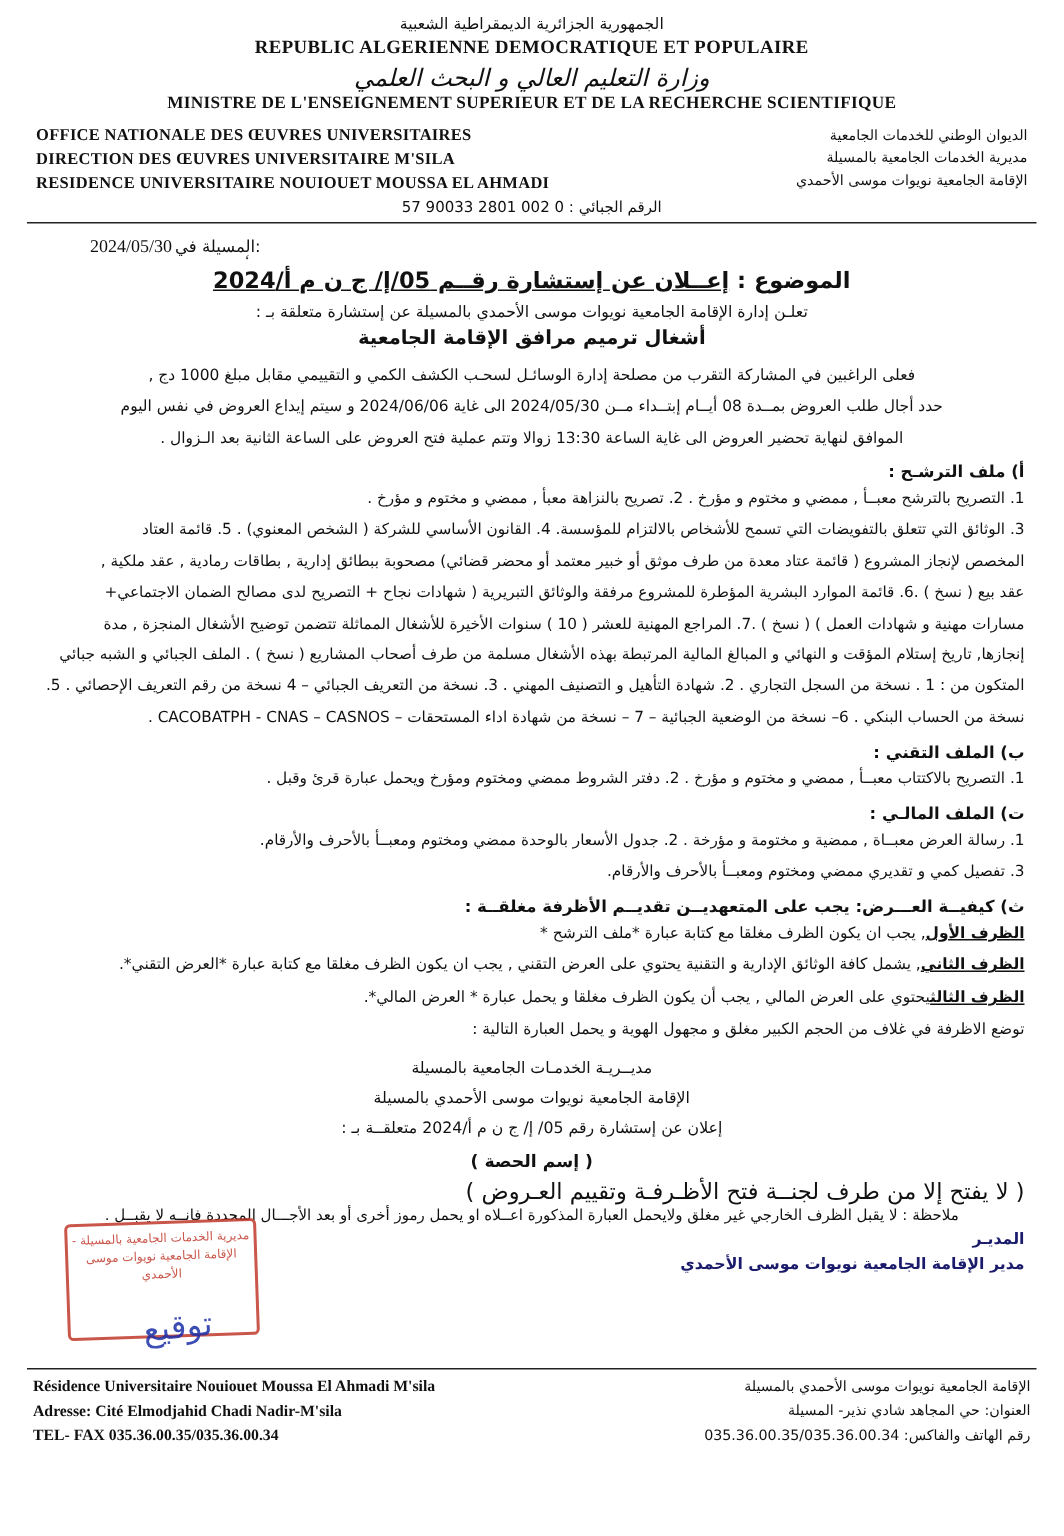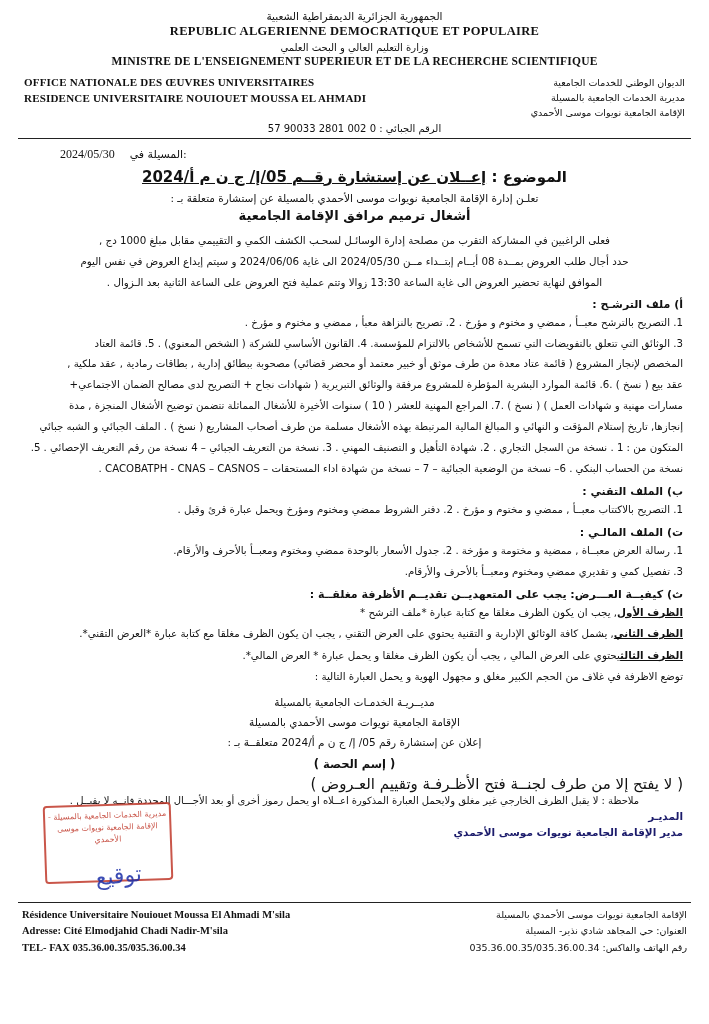--- a/index.html
+++ b/index.html
@@ -15,38 +15,38 @@
     position:relative;
     width:709px;height:1024px;
     padding:0;
     box-sizing:border-box;
   }
 
   
   .hdr{padding:10px 24px 2px 24px;text-align:center;}
   .hdr .ar1{font-family:"DejaVu Sans", sans-serif;font-size:10.5px;letter-spacing:.5px;margin-bottom:2px;}
   .hdr .fr1{font-family:"Liberation Serif", serif;font-weight:bold;font-size:12.5px;letter-spacing:.3px;margin-bottom:3px;}
-  .hdr .ar2{font-family:"DejaVu Sans", sans-serif;font-size:10px;margin-bottom:2px;}
+  .hdr .ar2{font-family:"DejaVu Sans", sans-serif;font-size:16px;margin-bottom:2px;font-style:italic;}
   .hdr .fr2{font-family:"Liberation Serif", serif;font-weight:bold;font-size:11.5px;letter-spacing:.2px;margin-bottom:4px;}
 
   .orgrow{
     display:flex;justify-content:space-between;align-items:flex-start;
     padding:2px 24px 0 24px;
   }
   .org-fr{font-family:"Liberation Serif", serif;font-weight:bold;font-size:11px;line-height:1.45;letter-spacing:.2px;text-align:left;}
   .org-ar{font-family:"DejaVu Sans", sans-serif;font-size:9.5px;line-height:1.6;direction:rtl;text-align:right;}
 
   .fiscal{
     text-align:center;font-family:"DejaVu Sans", sans-serif;font-size:10px;
     margin-top:2px;direction:rtl;
   }
   .rule{border-bottom:1.2px solid #222;margin:4px 18px 0 18px;}
 
   .datebox{
-    display:flex;justify-content:flex-start;gap:15px;align-items:baseline;
+    display:flex;justify-content:flex-start;gap:2px;align-items:baseline;
     padding:8px 0 0 60px;font-family:"DejaVu Sans", sans-serif;font-size:11px;
   }
   .datebox .d{font-family:"Liberation Serif",serif;font-size:12px;}
 
   
   .body{
     direction:rtl;text-align:right;
     padding:2px 26px 0 26px;
     font-family:"DejaVu Sans", sans-serif;
   }
@@ -115,20 +115,21 @@
   <div class="hdr">
     <div class="ar1">الجمهورية الجزائرية الديمقراطية الشعبية</div>
     <div class="fr1">REPUBLIC ALGERIENNE DEMOCRATIQUE ET POPULAIRE</div>
     <div class="ar2">وزارة التعليم العالي و البحث العلمي</div>
     <div class="fr2">MINISTRE DE L'ENSEIGNEMENT SUPERIEUR ET DE LA RECHERCHE SCIENTIFIQUE</div>
   </div>
 
   <div class="orgrow">
     <div class="org-fr">
       <div>OFFICE NATIONALE DES ŒUVRES  UNIVERSITAIRES</div>
+      <div>DIRECTION DES ŒUVRES UNIVERSITAIRE M'SILA</div>
       <div>RESIDENCE UNIVERSITAIRE NOUIOUET MOUSSA EL AHMADI</div>
     </div>
     <div class="org-ar">
       <div>الديوان الوطني للخدمات الجامعية</div>
       <div>مديرية الخدمات الجامعية بالمسيلة</div>
       <div>الإقامة الجامعية نويوات موسى الأحمدي</div>
     </div>
   </div>
 
   <div class="fiscal">

